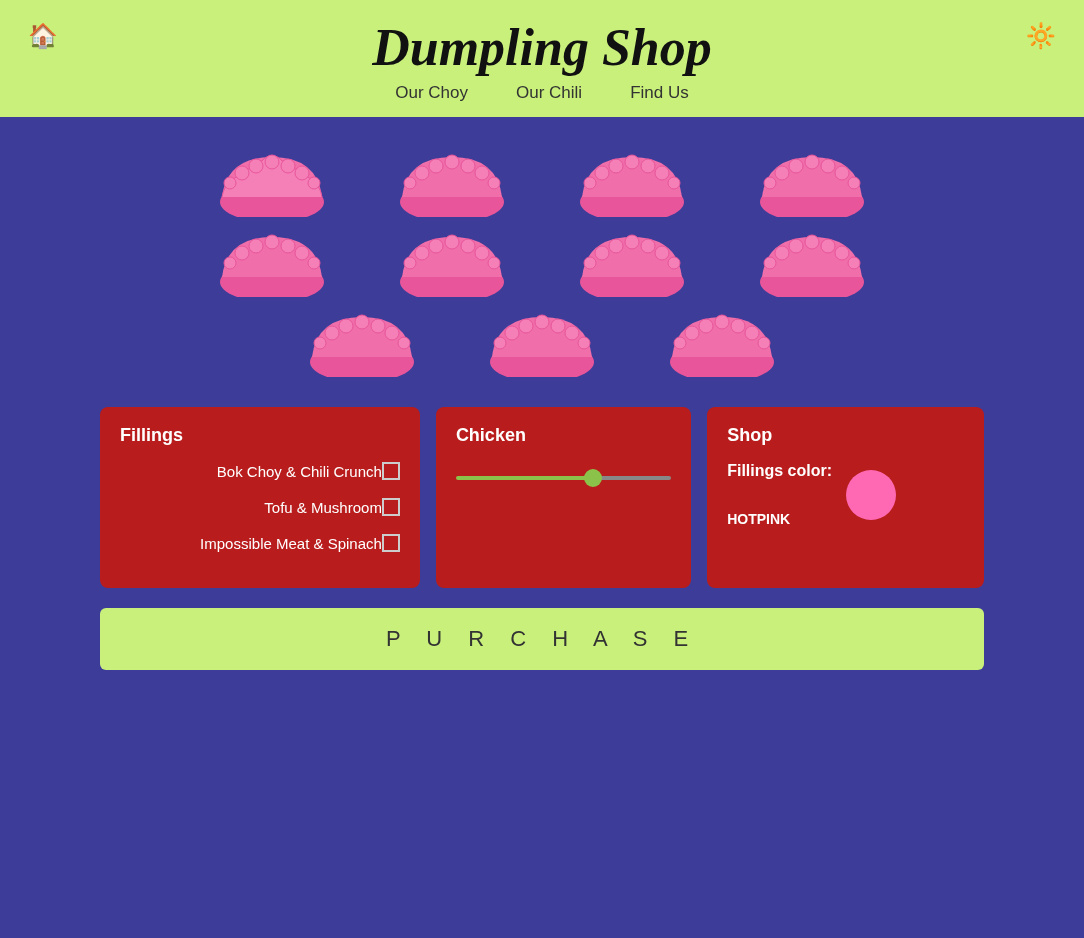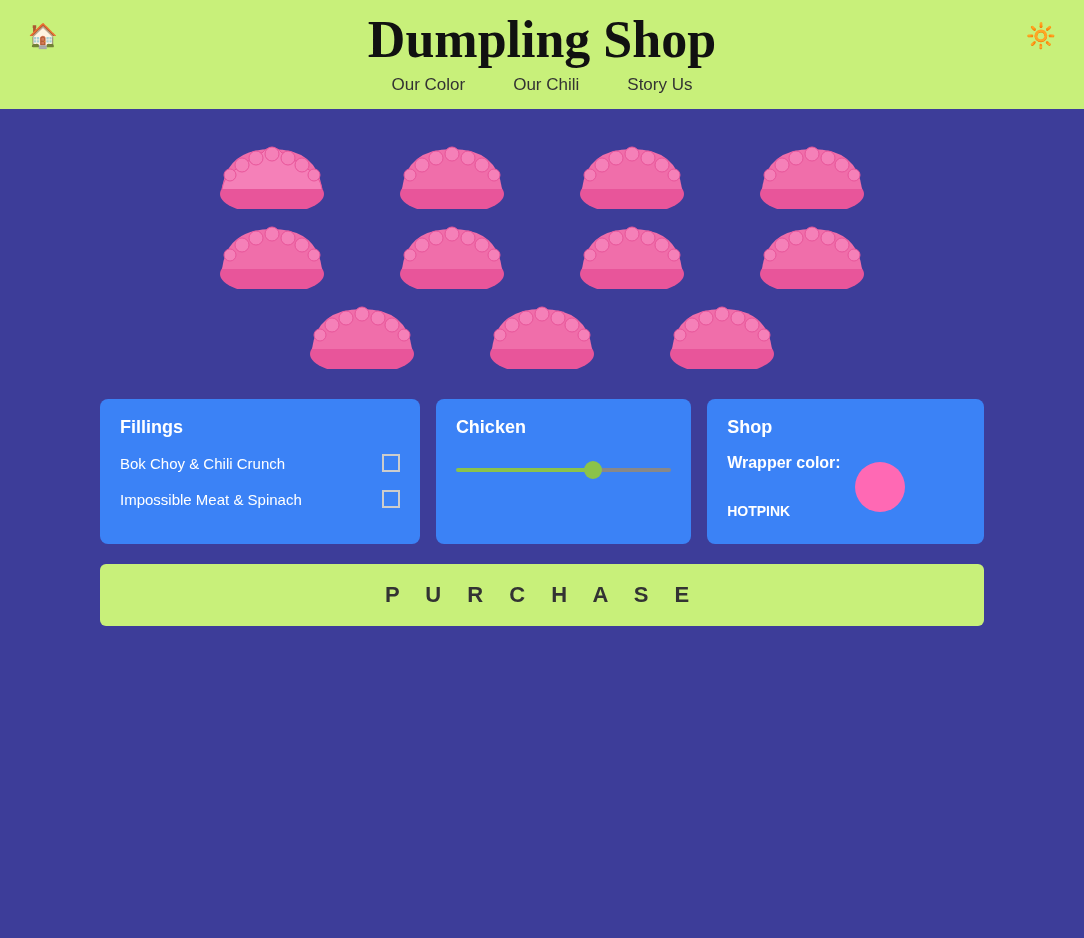--- a/index.html
+++ b/index.html
@@ -25,23 +25,24 @@
       padding: 0 28px;
     }
     .header-icon {
       color: #2a5c2a;
       font-size: 24px;
       cursor: pointer;
     }
     .header-title {
       font-size: 52px;
       font-weight: 900;
+      font-style: italic;
       font-family: Georgia, serif;
       color: #111;
-      margin-top: 0;
+      margin-top: 8px;
       margin-bottom: 6px;
     }
     .nav {
       display: flex;
       gap: 48px;
       margin-bottom: 6px;
     }
     .nav-link {
       color: #333;
       font-size: 17px;
@@ -76,21 +77,21 @@
     }
 
     
     .panels {
       display: flex;
       gap: 16px;
       margin-bottom: 20px;
     }
 
     .panel {
-      background: #3b82f6;
+      background: #b91c1c;
       border-radius: 8px;
       padding: 18px 20px;
     }
     .panel-fillings {
       flex: 1.3;
     }
     .panel-quantity {
       flex: 1;
     }
     .panel-color {
@@ -99,21 +100,21 @@
     .panel-title {
       color: #fff;
       font-size: 18px;
       font-weight: bold;
       margin-bottom: 16px;
     }
 
     
     .filling-item {
       display: flex;
-      justify-content: space-between;
+      justify-content: flex-end;
       align-items: center;
       color: #fff;
       font-size: 15px;
       margin-bottom: 18px;
     }
     .filling-checkbox {
       width: 18px;
       height: 18px;
       background: transparent;
       border: 2px solid #ccc;
@@ -171,43 +172,43 @@
       flex-shrink: 0;
     }
 
     
     .purchase-btn {
       display: block;
       width: 100%;
       background: #c8f07a;
       color: #333;
       font-size: 22px;
-      font-weight: bold;
+      font-weight: normal;
       letter-spacing: 10px;
       text-align: center;
       padding: 18px;
       border: none;
       border-radius: 6px;
       cursor: pointer;
       margin-top: 6px;
     }
   </style>
 </head>
 <body>
 
 <header class="header">
   <div class="header-icons">
     <span class="header-icon">🏠</span>
     <span class="header-icon">🔆</span>
   </div>
   <h1 class="header-title">Dumpling Shop</h1>
   <nav class="nav">
-    <a class="nav-link">Our Color</a>
+    <a class="nav-link">Our Choy</a>
     <a class="nav-link">Our Chili</a>
-    <a class="nav-link">Story Us</a>
+    <a class="nav-link">Find Us</a>
   </nav>
 </header>
 
 <main class="main">
 
   <div class="dumplings-grid">
 
     <div class="dumplings-row">
       <svg class="dumpling" viewBox="0 0 120 70" xmlns="http://www.w3.org/2000/svg">
         <ellipse cx="60" cy="55" rx="52" ry="20" fill="#e8559a"></ellipse>
@@ -344,37 +345,41 @@
 
   <div class="panels">
 
     <div class="panel panel-fillings">
       <div class="panel-title">Fillings</div>
       <div class="filling-item">
         <span>Bok Choy &amp; Chili Crunch</span>
         <input type="checkbox" class="filling-checkbox" style="">
       </div>
       <div class="filling-item">
+        <span>Tofu &amp; Mushroom</span>
+        <input type="checkbox" class="filling-checkbox" style="">
+      </div>
+      <div class="filling-item">
         <span>Impossible Meat &amp; Spinach</span>
         <input type="checkbox" class="filling-checkbox" style="">
       </div>
     </div>
 
     <div class="panel panel-quantity">
       <div class="panel-title">Chicken</div>
       <div class="slider-container">
         <input type="range" class="quantity-slider" min="0" max="100" value="65" style="background: linear-gradient(to right, rgb(139, 195, 74) 0%, rgb(139, 195, 74) 65%, rgb(136, 136, 136) 65%, rgb(136, 136, 136) 100%);">
       </div>
     </div>
 
     <div class="panel panel-color">
       <div class="panel-title">Shop</div>
       <div class="color-display">
         <div>
-          <div style="color:#fff; font-size:16px; font-weight:bold;">Wrapper color:</div>
+          <div style="color:#fff; font-size:16px; font-weight:bold;">Fillings color:</div>
           <div style="color:#fff; font-size:14px; font-weight:bold;margin-top:31px;">HOTPINK</div>
         </div>
         <div class="color-swatch"></div>
       </div>
     </div>
 
   </div>
 
   <button class="purchase-btn">P U R C H A S E</button>
 

